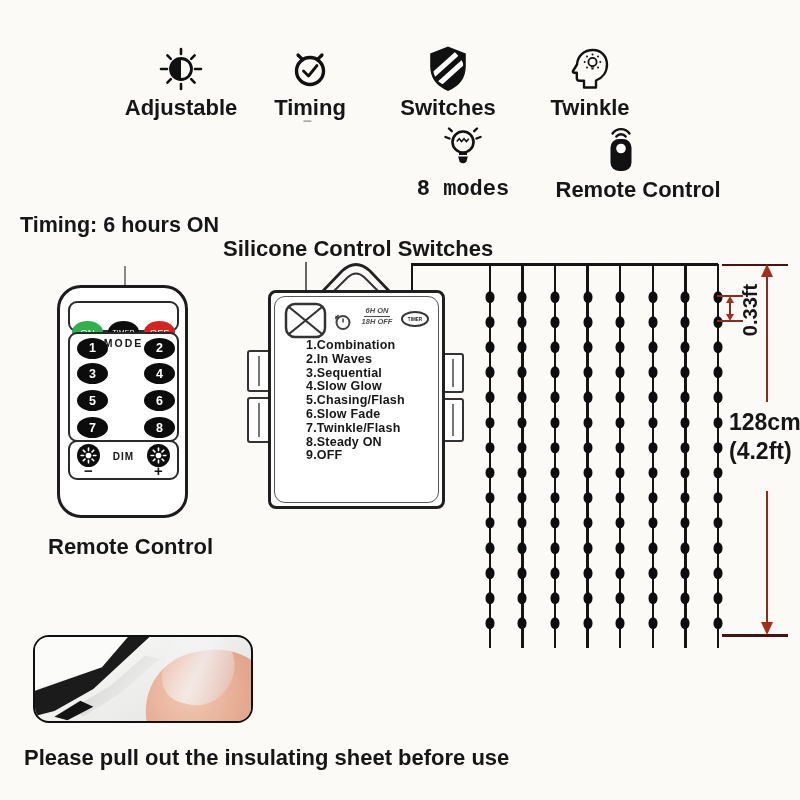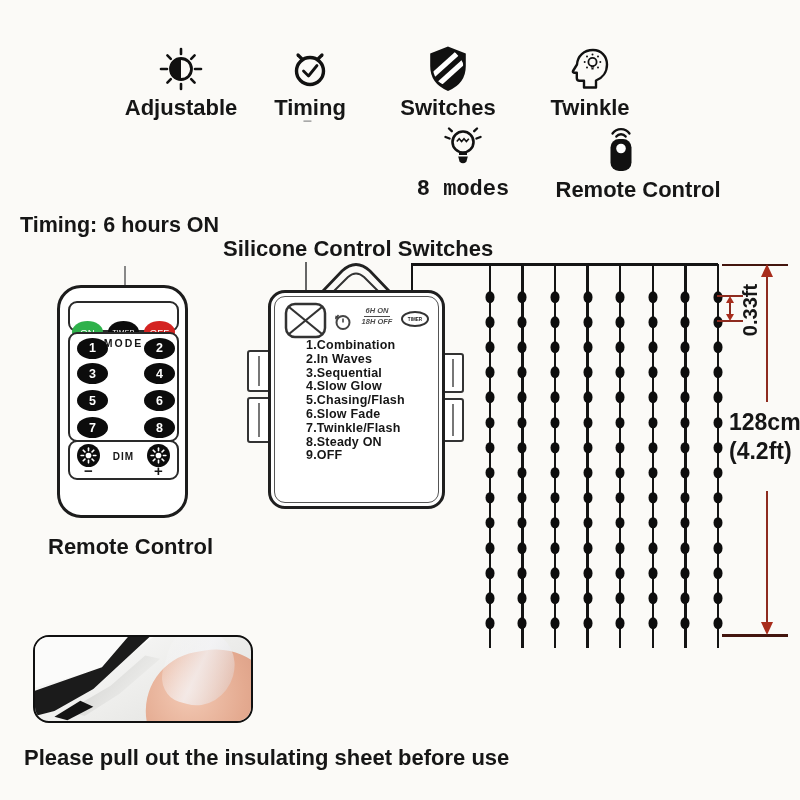--- a/index.html
+++ b/index.html
@@ -29,21 +29,21 @@
         display:flex;align-items:center;justify-content:center;font-size:12.5px;font-weight:700;}
   .rc-dim{top:152px;height:40px;}
   .sunbtn{position:absolute;top:2px;width:23px;height:23px;border-radius:50%;background:#0c0c0c;
           display:flex;align-items:center;justify-content:center;}
   .dim-title{position:absolute;left:0;right:0;top:9px;text-align:center;font-size:10px;font-weight:800;letter-spacing:1px;}
   .dim-sign{position:absolute;top:20px;width:23px;text-align:center;font-size:15px;font-weight:800;}
   .dev-label{position:absolute;top:534px;font-size:22px;font-weight:600;white-space:nowrap;}
   
   .bbox-title{position:absolute;left:223px;top:236px;font-size:22px;font-weight:600;white-space:nowrap;}
   .bbox{position:absolute;left:268px;top:290px;width:177px;height:219px;background:#fff;
-        border:3px solid #1f1f1f;border-radius:17px;box-sizing:border-box;}
+        border:3px solid #1f1f1f;border-radius:8px;box-sizing:border-box;}
   .bbox-inner{position:absolute;inset:3px;border:1.6px solid #555;border-radius:11px;}
   .xbtn{position:absolute;left:13px;top:9px;}
   .clockg{position:absolute;left:62px;top:19px;}
   .frac{position:absolute;left:84px;top:13px;width:44px;text-align:center;font-size:7.5px;font-weight:700;
         font-style:italic;color:#4c4c4c;line-height:9px;}
   .frac .top{display:inline-block;border-bottom:1.5px solid #4c4c4c;padding:0 2px 1px;}
   .toval{position:absolute;left:130px;top:18px;width:28px;height:16px;border:2px solid #333;border-radius:50%;
          box-sizing:border-box;display:flex;align-items:center;justify-content:center;font-size:4.6px;font-weight:800;color:#222;}
   .mlist{position:absolute;left:35px;top:46px;font-size:12.5px;font-weight:700;line-height:13.8px;letter-spacing:.2px;white-space:nowrap;}
   .side-tab{position:absolute;background:#fff;border:2.2px solid #333;border-radius:3px;box-sizing:border-box;}

